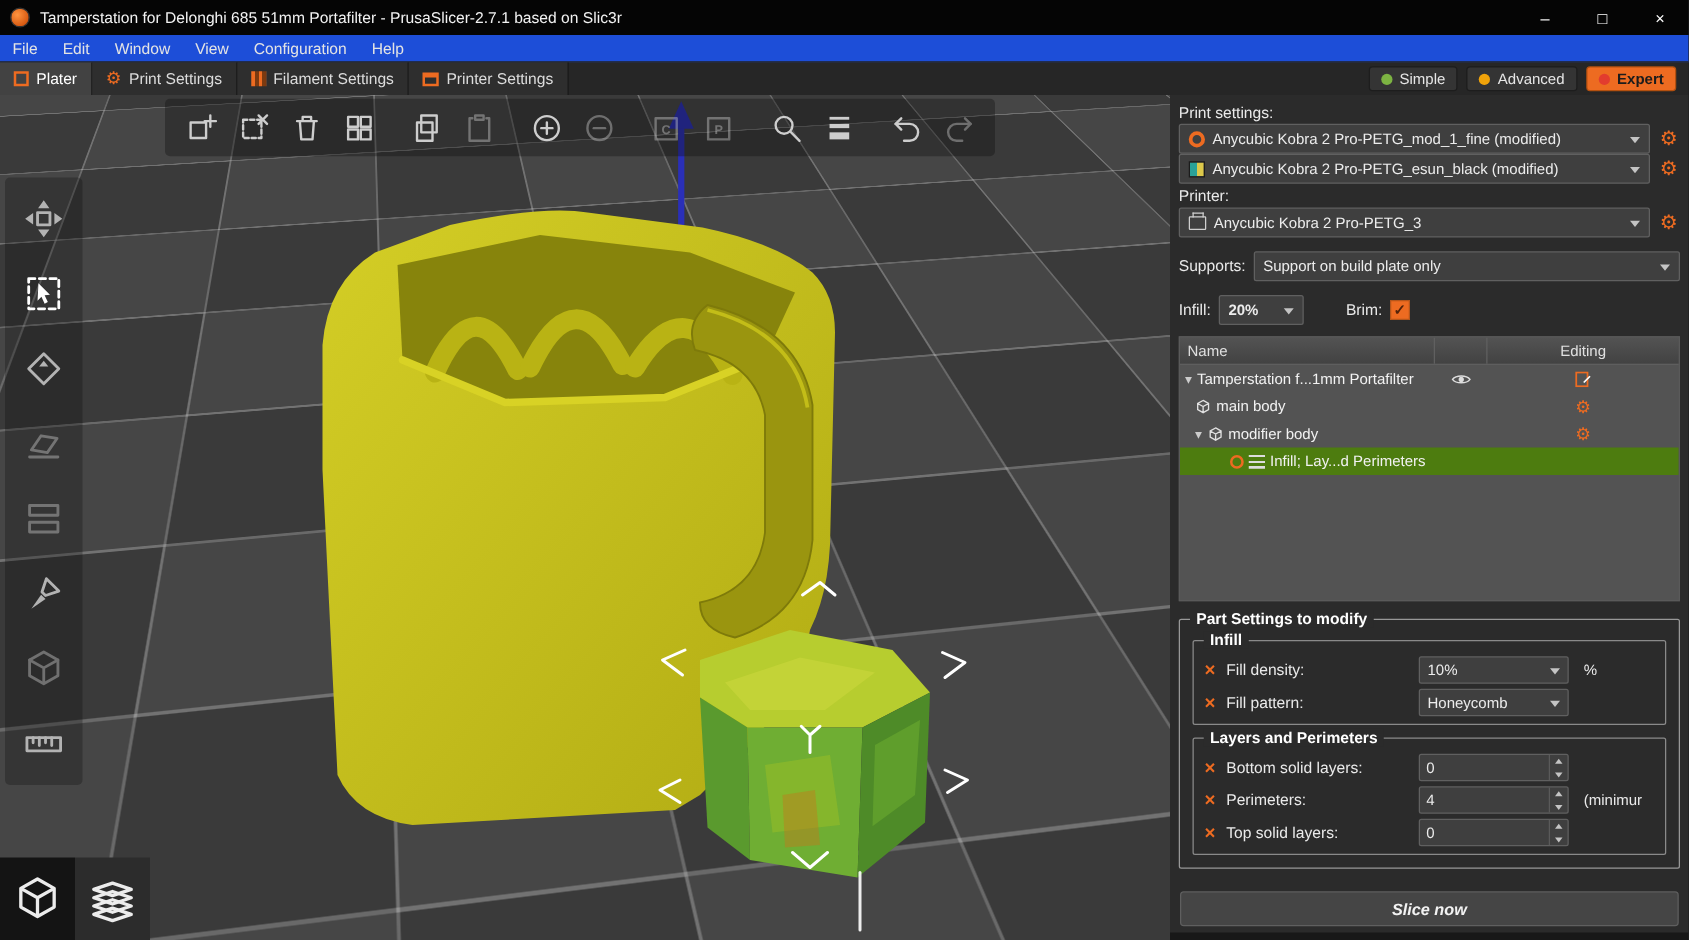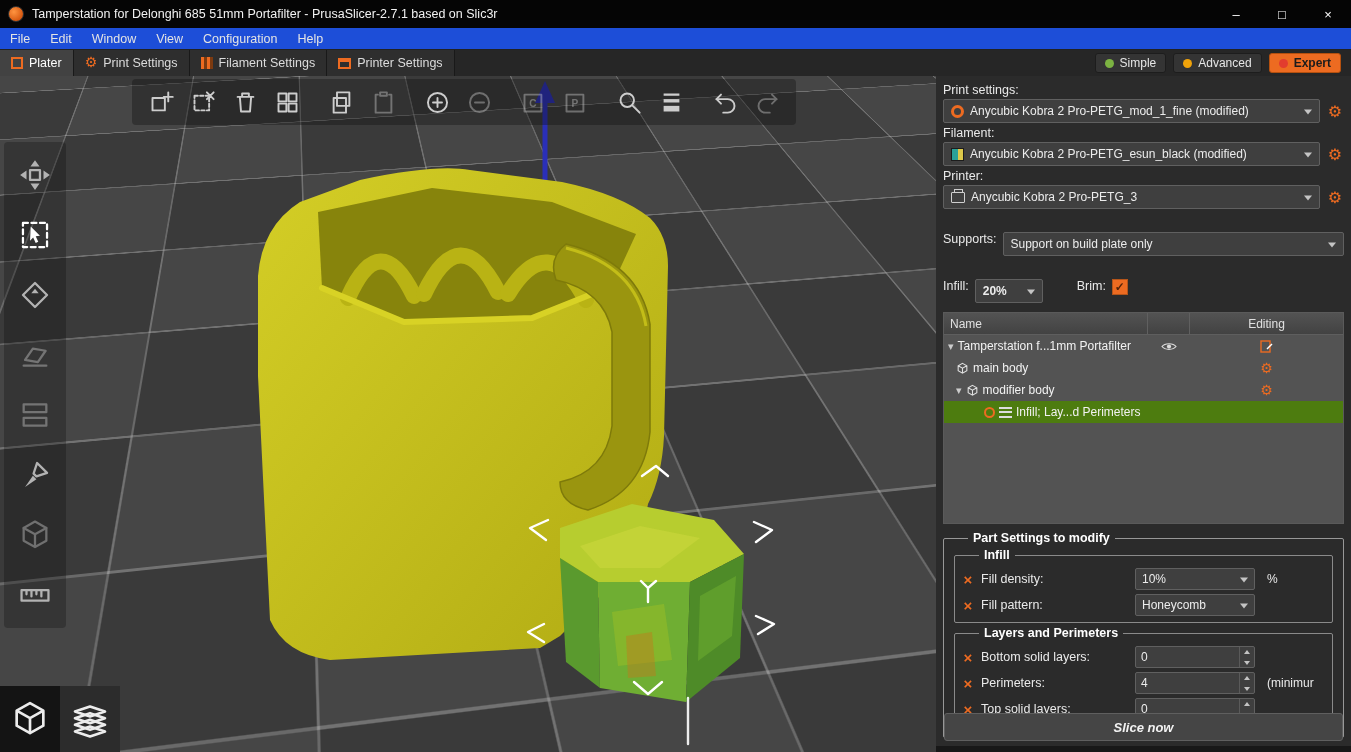--- a/index.html
+++ b/index.html
@@ -78,42 +78,42 @@
   .combo-row { display:flex; align-items:center; gap:6px; }
   .combo { flex:1; height:24px; background:#3f3f3f; border:1px solid #606060; border-radius:2px; display:flex; align-items:center; gap:6px; padding:0 7px; color:#ececec; overflow:hidden; white-space:nowrap; }
   .combo::after { content:""; margin-left:auto; border:4px solid transparent; border-top:5px solid #c4c4c4; transform:translateY(2.5px); }
   .combo.small { flex:none;font-weight:bold; }
   .gearbtn { width:18px; text-align:center; cursor:default; }
   .gearbtn::before { content:"\2699"; color:#ED6B21; font-size:16px; }
   .donut { width:13px; height:13px; border-radius:50%; border:3.5px solid #ED6B21; flex:none; }
   .swatch { width:13px; height:13px; background:linear-gradient(90deg,#2aa198 50%,#dcc84a 50%); border:1px solid #1c1c1c; flex:none; }
   .printic { width:14px; height:11px; border:1.5px solid #cfcfcf; border-radius:1px; position:relative; flex:none; }
   .printic::before { content:""; position:absolute; left:2px; top:-4px; width:7px; height:3px; border:1.5px solid #cfcfcf; border-bottom:none; }
-  .row2 { display:flex; align-items:flex-start; gap:6px; margin-top:23px; }
+  .row2 { display:flex; align-items:center; gap:6px; margin-top:11px; }
   .lbl { font-size:12.5px; color:#eaeaea; }
   .cb { width:16px; height:16px; background:#ED6B21; border:1px solid #b5551a; display:flex; align-items:center; justify-content:center; }
   .cb::after { content:"\2713"; color:#53230a; font-weight:bold; font-size:12px; }
 
   
   .olist { margin-top:9px; border:1px solid #5a5a5a; background:#535353; height:212px; overflow:hidden; }
   .ohead { display:grid; grid-template-columns:204px 42px 1fr; height:22px; background:linear-gradient(#535353,#424242); border-bottom:1px solid #5e5e5e; color:#e0e0e0; }
   .hc { display:flex; align-items:center; padding:0 6px; border-right:1px solid #606060; }
   .hc:last-child { border-right:none; justify-content:center; }
   .orow { display:grid; grid-template-columns:204px 42px 1fr; height:22px; align-items:center; color:#f2f2f2; }
   .orow.sel { background:#4d7c0f; }
   .ncell { display:flex; align-items:center; gap:4px; overflow:hidden; white-space:nowrap; height:100%; }
   .mcell,.ecell { display:flex; align-items:center; justify-content:center; height:100%; }
   .exp::before { content:"\25BE"; color:#cccccc; font-size:11px; }
   .gearic::before { content:"\2699"; color:#ED6B21; font-size:14px; }
   .infic { width:11px; height:11px; border-radius:50%; border:2.5px solid #ED6B21; flex:none; }
   .layic { width:13px; height:11px; background:repeating-linear-gradient(180deg,#dddddd 0 2px,transparent 2px 4.5px); flex:none; }
 
   
   .gbox { position:relative; border:1px solid #989898; border-radius:2px; margin-top:14px; padding:12px 8px 6px 8px; }
-  .gbox .legend { position:absolute; top:-8px; left:8px; background:#2b2b2b; padding:0 5px; font-weight:bold; color:#ffffff; font-size:12.5px;margin-left:16px; }
+  .gbox .legend { position:absolute; top:-8px; left:8px; background:#2b2b2b; padding:0 5px; font-weight:bold; color:#ffffff; font-size:12.5px; }
   .gbox.inner { margin:4px 2px 10px 2px; padding:10px 6px 4px 6px; border-color:#8a8a8a; }
   .ps-row { display:flex; align-items:center; height:26px; gap:6px; }
   .xic { color:#ED6B21; font-weight:bold; font-size:15px; width:14px; text-align:center; cursor:default; }
   .ps-label { width:148px; color:#eaeaea; font-size:12.5px; }
   .pcombo { width:120px; height:22px; background:#3f3f3f; border:1px solid #606060; border-radius:2px; display:flex; align-items:center; padding:0 6px; color:#ececec; }
   .pcombo::after { content:""; margin-left:auto; border:4px solid transparent; border-top:5px solid #c4c4c4; transform:translateY(2.5px); }
   .suffix { margin-left:6px; color:#eaeaea; white-space:nowrap; overflow:hidden; }
   .spin { display:flex; width:120px; height:22px; background:#3f3f3f; border:1px solid #606060; border-radius:2px; }
   .spin input { flex:1; min-width:0; background:transparent; border:none; outline:none; color:#ececec; padding:0 5px; font:inherit; }
   .spin .arrows { width:15px; border-left:1px solid #5a5a5a; display:flex; flex-direction:column; }
@@ -393,21 +393,20 @@
 
       <div class="plabel">Print settings:</div>
       <div class="combo-row">
         <div class="combo">
           <span class="donut"></span>
           <span>Anycubic Kobra 2 Pro-PETG_mod_1_fine (modified)</span>
         </div>
         <span class="gearbtn"></span>
       </div>
 
-      <div class="plabel">Filament:</div>
       <div class="combo-row">
         <div class="combo">
           <span class="swatch"></span>
           <span>Anycubic Kobra 2 Pro-PETG_esun_black (modified)</span>
         </div>
         <span class="gearbtn"></span>
       </div>
 
       <div class="plabel">Printer:</div>
       <div class="combo-row">

